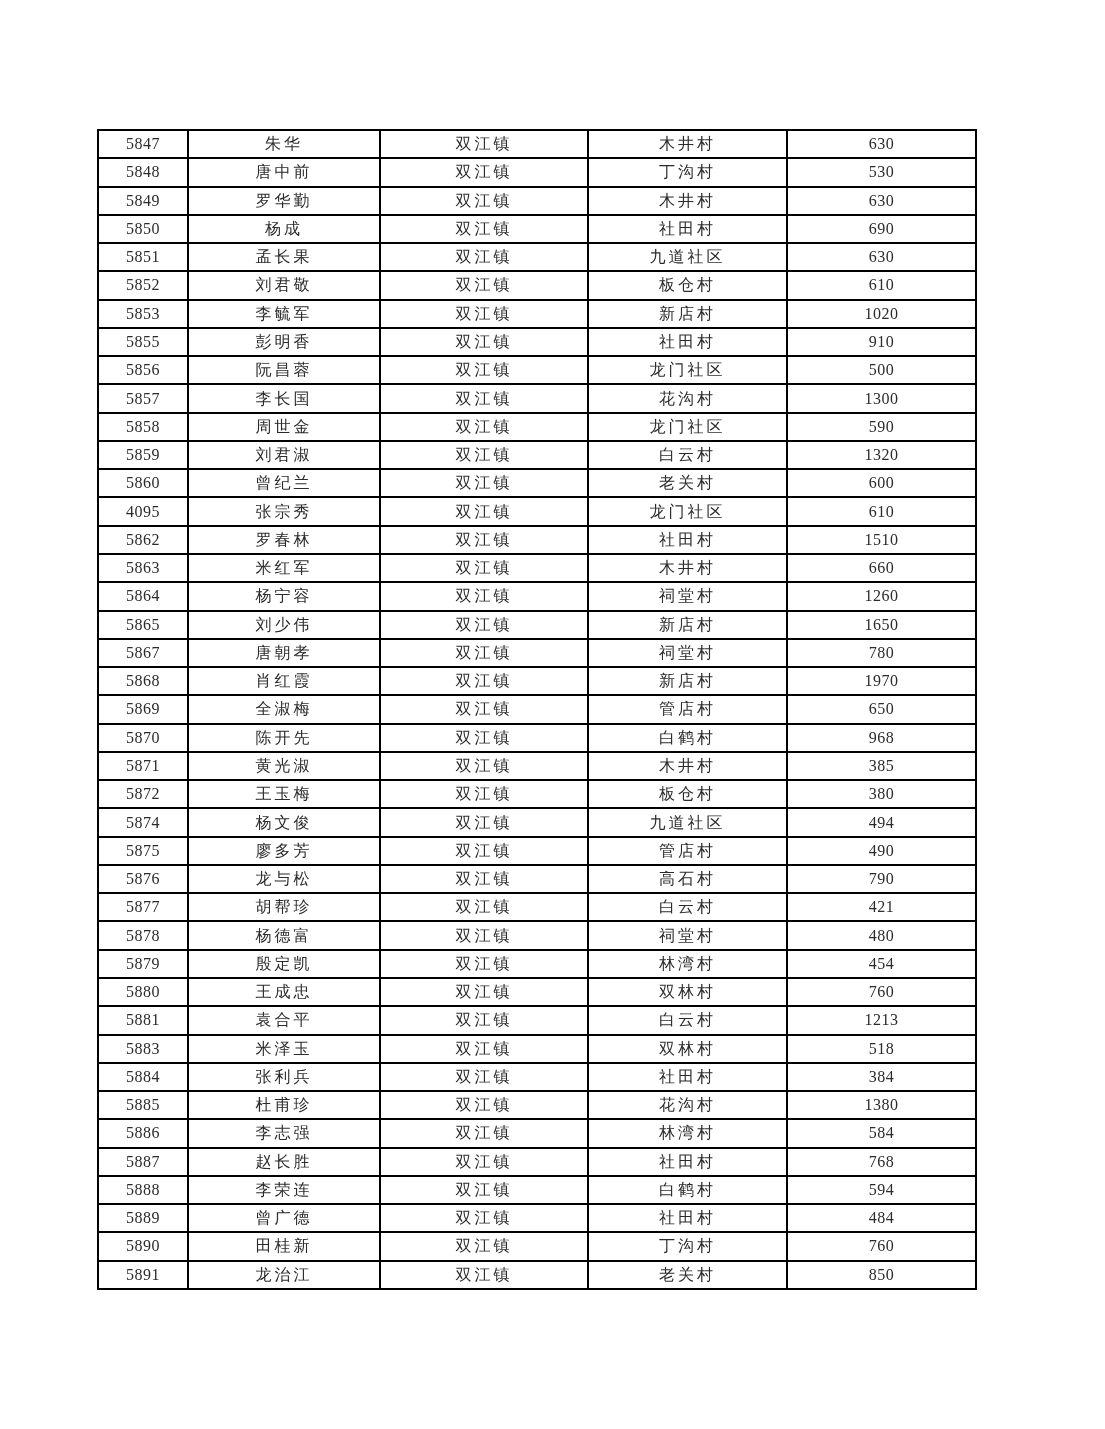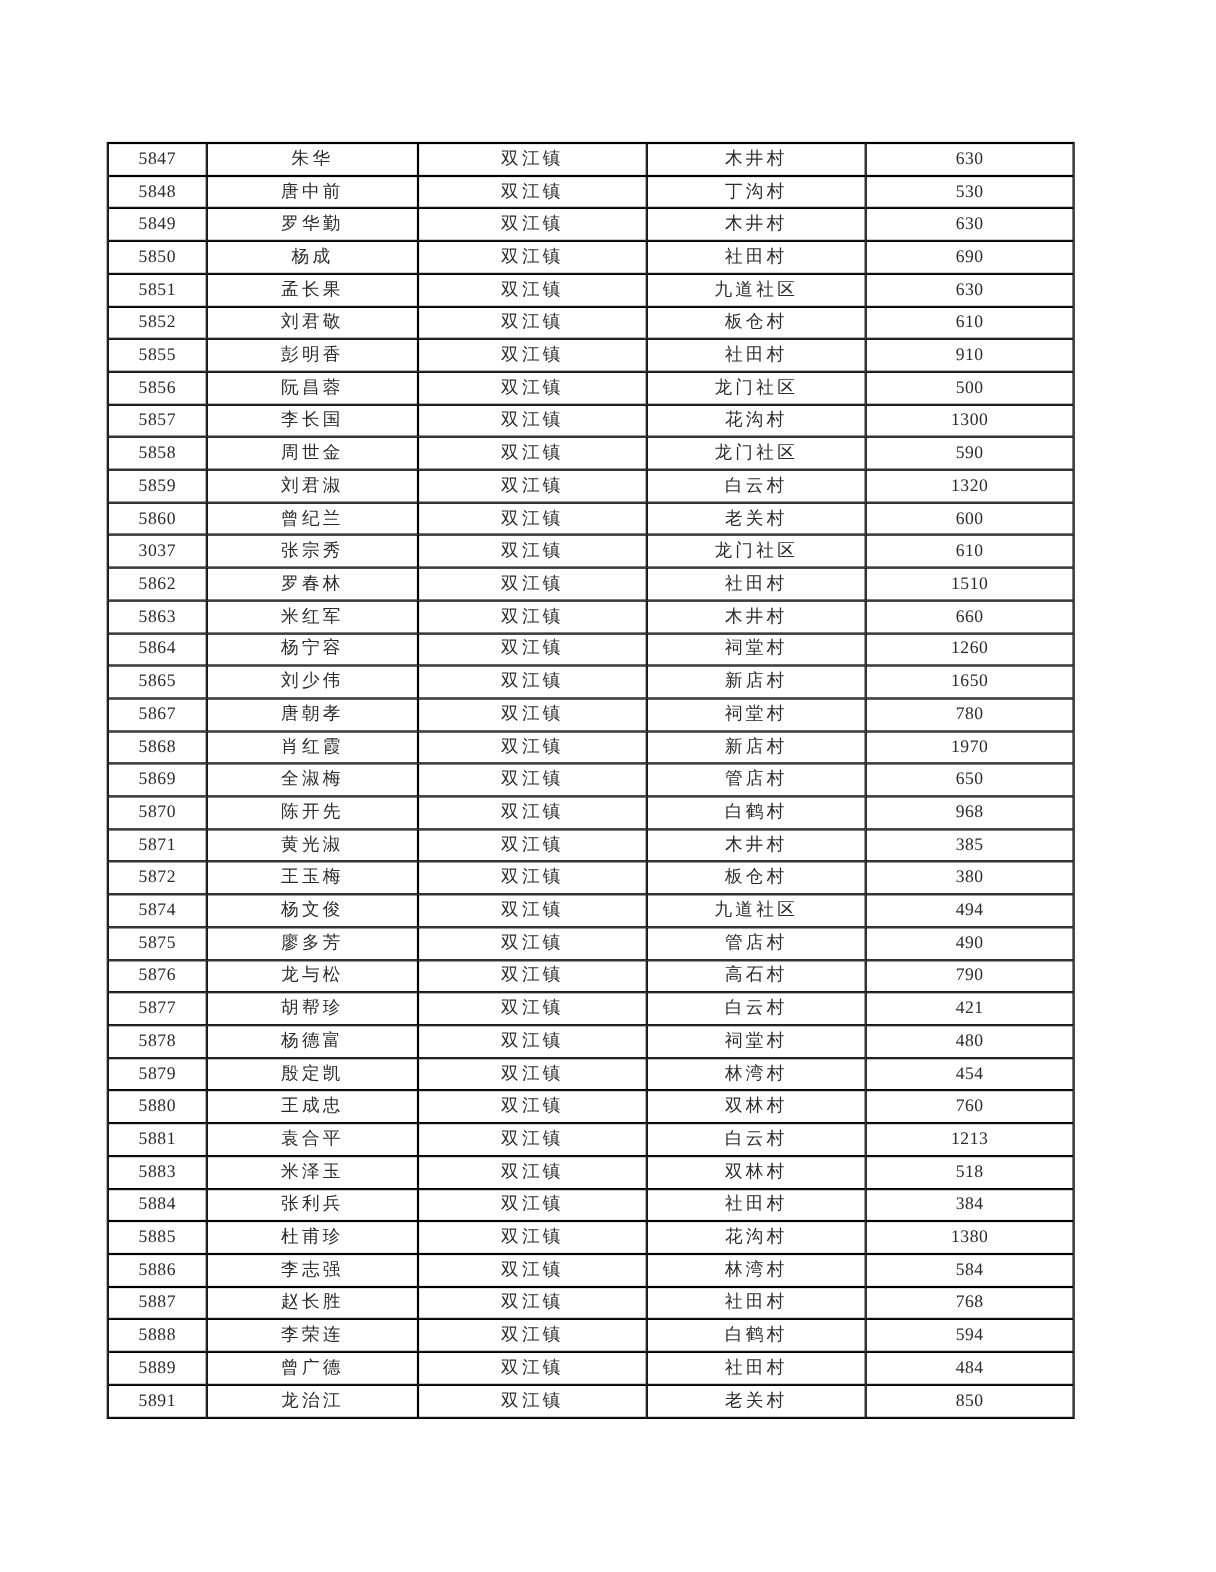--- a/index.html
+++ b/index.html
@@ -94,20 +94,27 @@
           <td class="cell-amount">630</td>
         </tr>
         <tr>
           <td class="cell-serial">5852</td>
           <td class="cell-name">刘君敬</td>
           <td class="cell-town">双江镇</td>
           <td class="cell-village">板仓村</td>
           <td class="cell-amount">610</td>
         </tr>
         <tr>
+          <td class="cell-serial">5853</td>
+          <td class="cell-name">李毓军</td>
+          <td class="cell-town">双江镇</td>
+          <td class="cell-village">新店村</td>
+          <td class="cell-amount">1020</td>
+        </tr>
+        <tr>
           <td class="cell-serial">5855</td>
           <td class="cell-name">彭明香</td>
           <td class="cell-town">双江镇</td>
           <td class="cell-village">社田村</td>
           <td class="cell-amount">910</td>
         </tr>
         <tr>
           <td class="cell-serial">5856</td>
           <td class="cell-name">阮昌蓉</td>
           <td class="cell-town">双江镇</td>
@@ -136,21 +143,21 @@
           <td class="cell-amount">1320</td>
         </tr>
         <tr>
           <td class="cell-serial">5860</td>
           <td class="cell-name">曾纪兰</td>
           <td class="cell-town">双江镇</td>
           <td class="cell-village">老关村</td>
           <td class="cell-amount">600</td>
         </tr>
         <tr>
-          <td class="cell-serial">3037</td>
+          <td class="cell-serial">4095</td>
           <td class="cell-name">张宗秀</td>
           <td class="cell-town">双江镇</td>
           <td class="cell-village">龙门社区</td>
           <td class="cell-amount">610</td>
         </tr>
         <tr>
           <td class="cell-serial">5862</td>
           <td class="cell-name">罗春林</td>
           <td class="cell-town">双江镇</td>
           <td class="cell-village">社田村</td>
@@ -316,20 +323,27 @@
           <td class="cell-town">双江镇</td>
           <td class="cell-village">白鹤村</td>
           <td class="cell-amount">594</td>
         </tr>
         <tr>
           <td class="cell-serial">5889</td>
           <td class="cell-name">曾广德</td>
           <td class="cell-town">双江镇</td>
           <td class="cell-village">社田村</td>
           <td class="cell-amount">484</td>
+        </tr>
+        <tr>
+          <td class="cell-serial">5890</td>
+          <td class="cell-name">田桂新</td>
+          <td class="cell-town">双江镇</td>
+          <td class="cell-village">丁沟村</td>
+          <td class="cell-amount">760</td>
         </tr>
         <tr>
           <td class="cell-serial">5891</td>
           <td class="cell-name">龙治江</td>
           <td class="cell-town">双江镇</td>
           <td class="cell-village">老关村</td>
           <td class="cell-amount">850</td>
         </tr>
       </tbody>
   </table>

